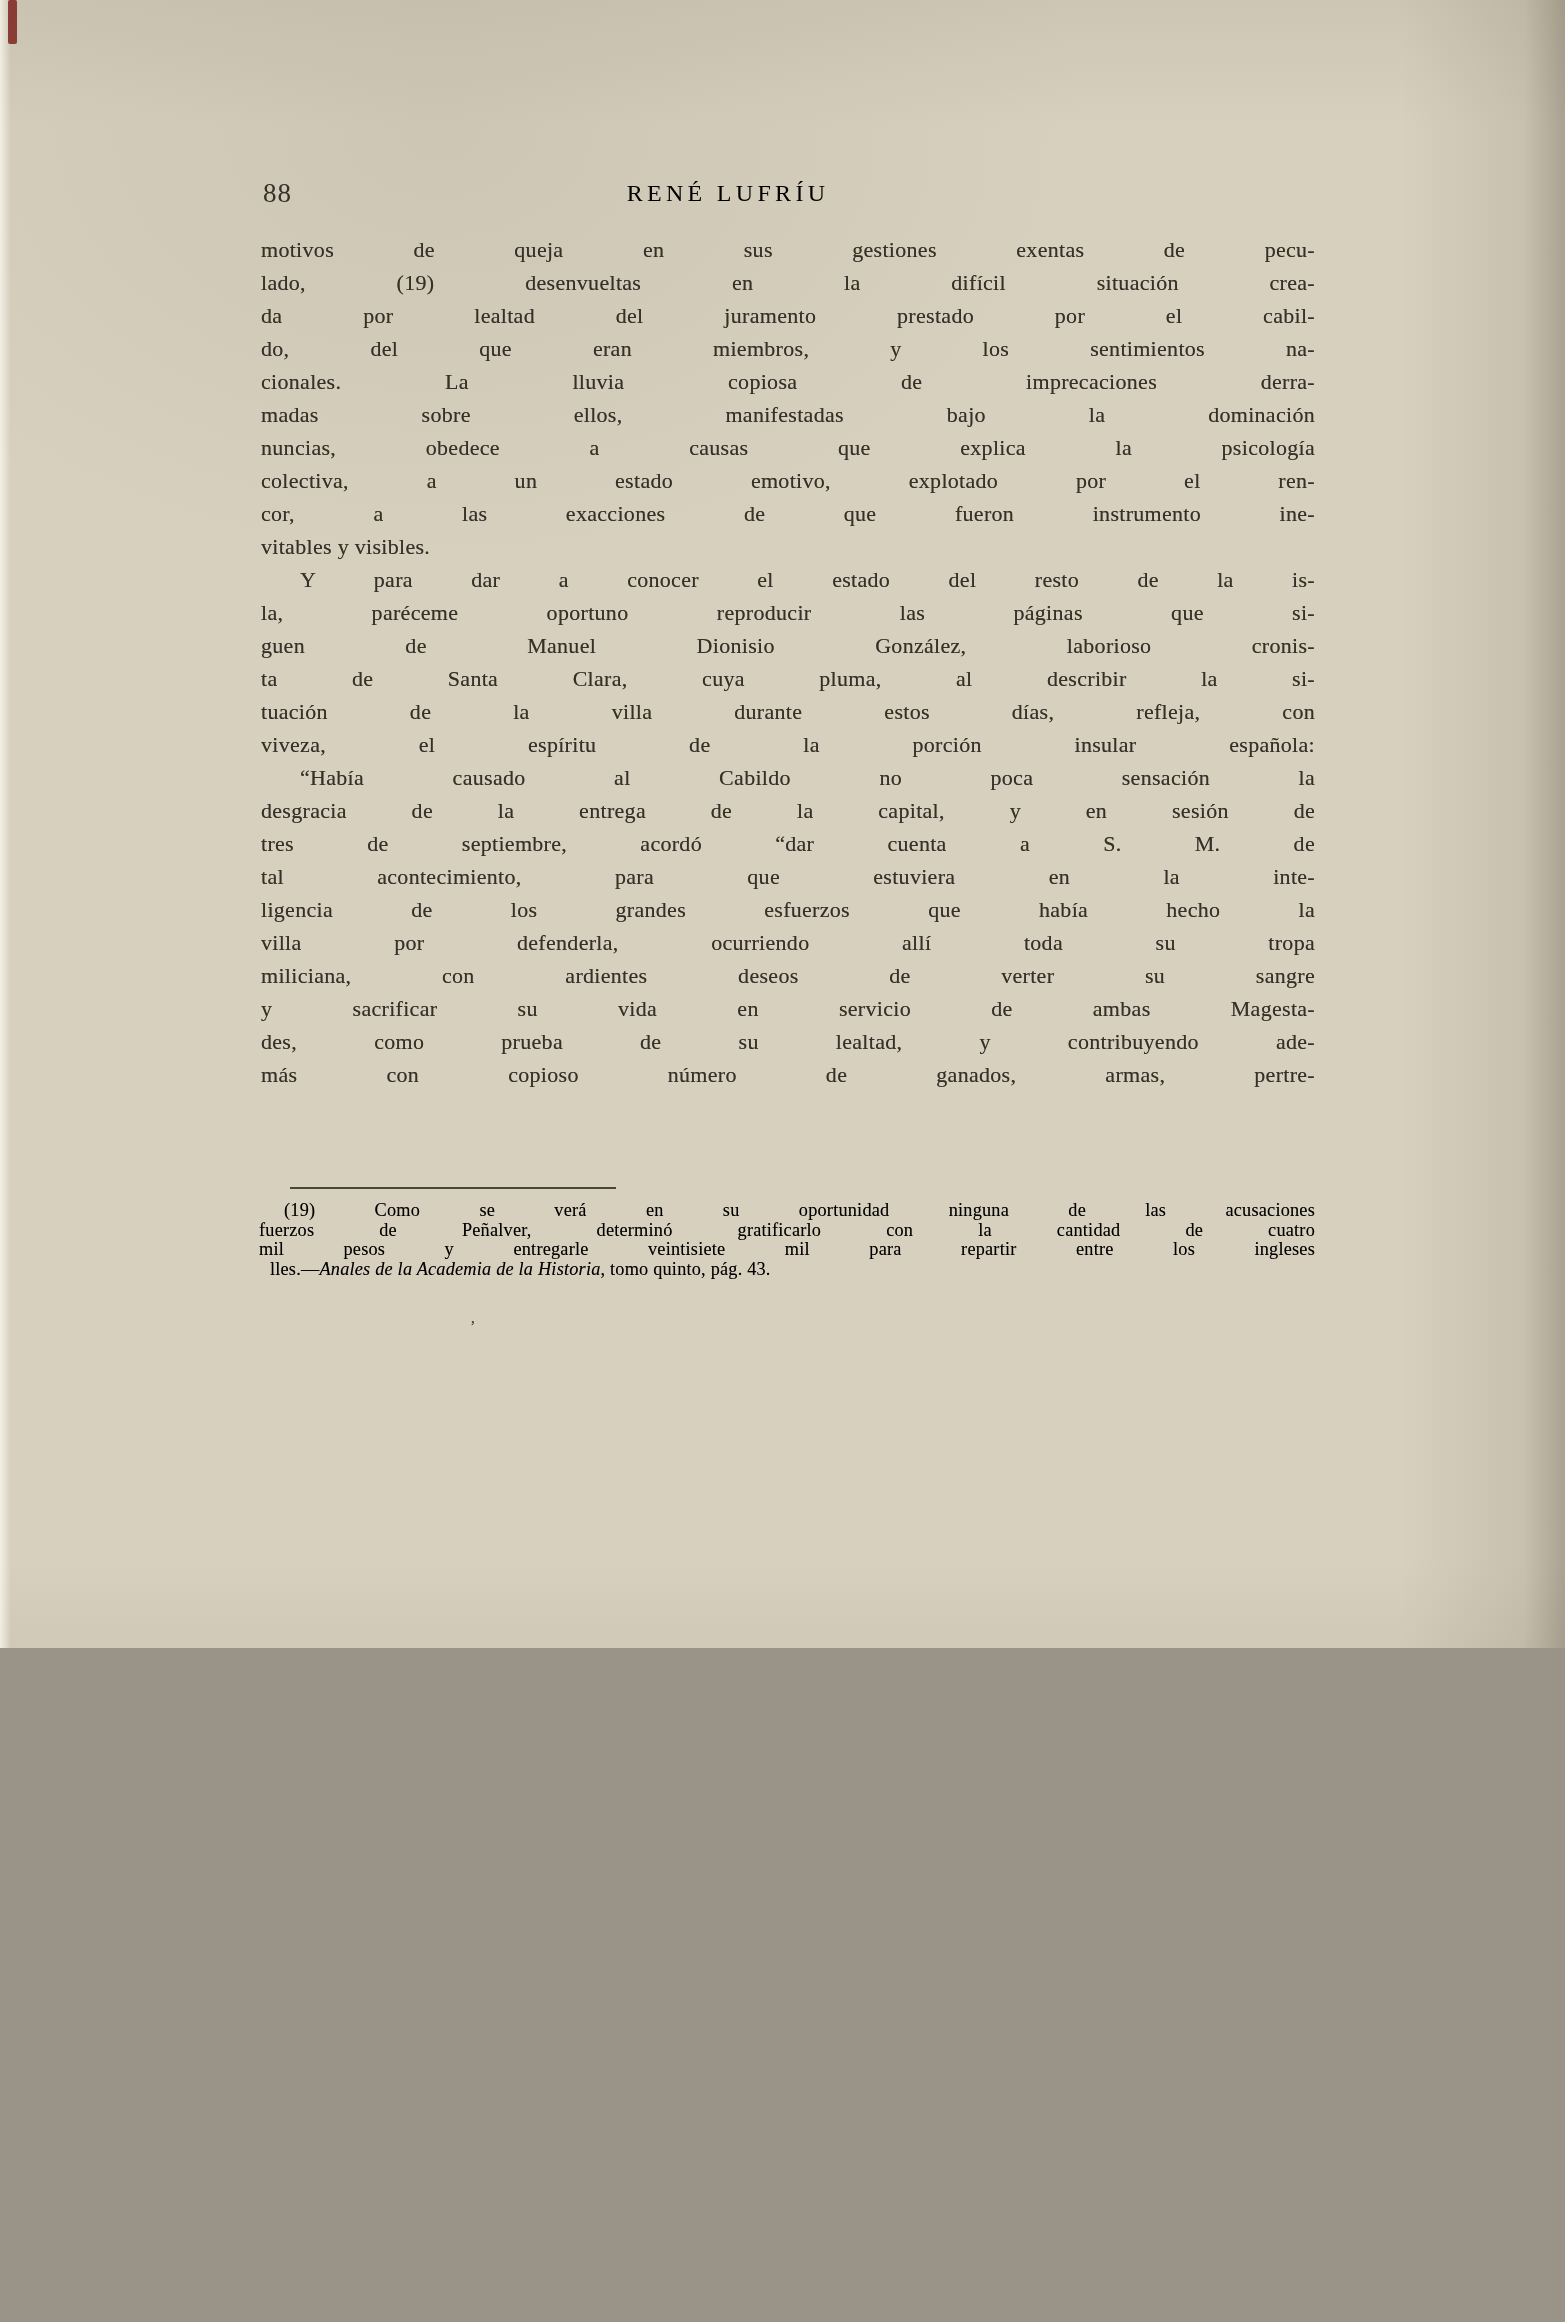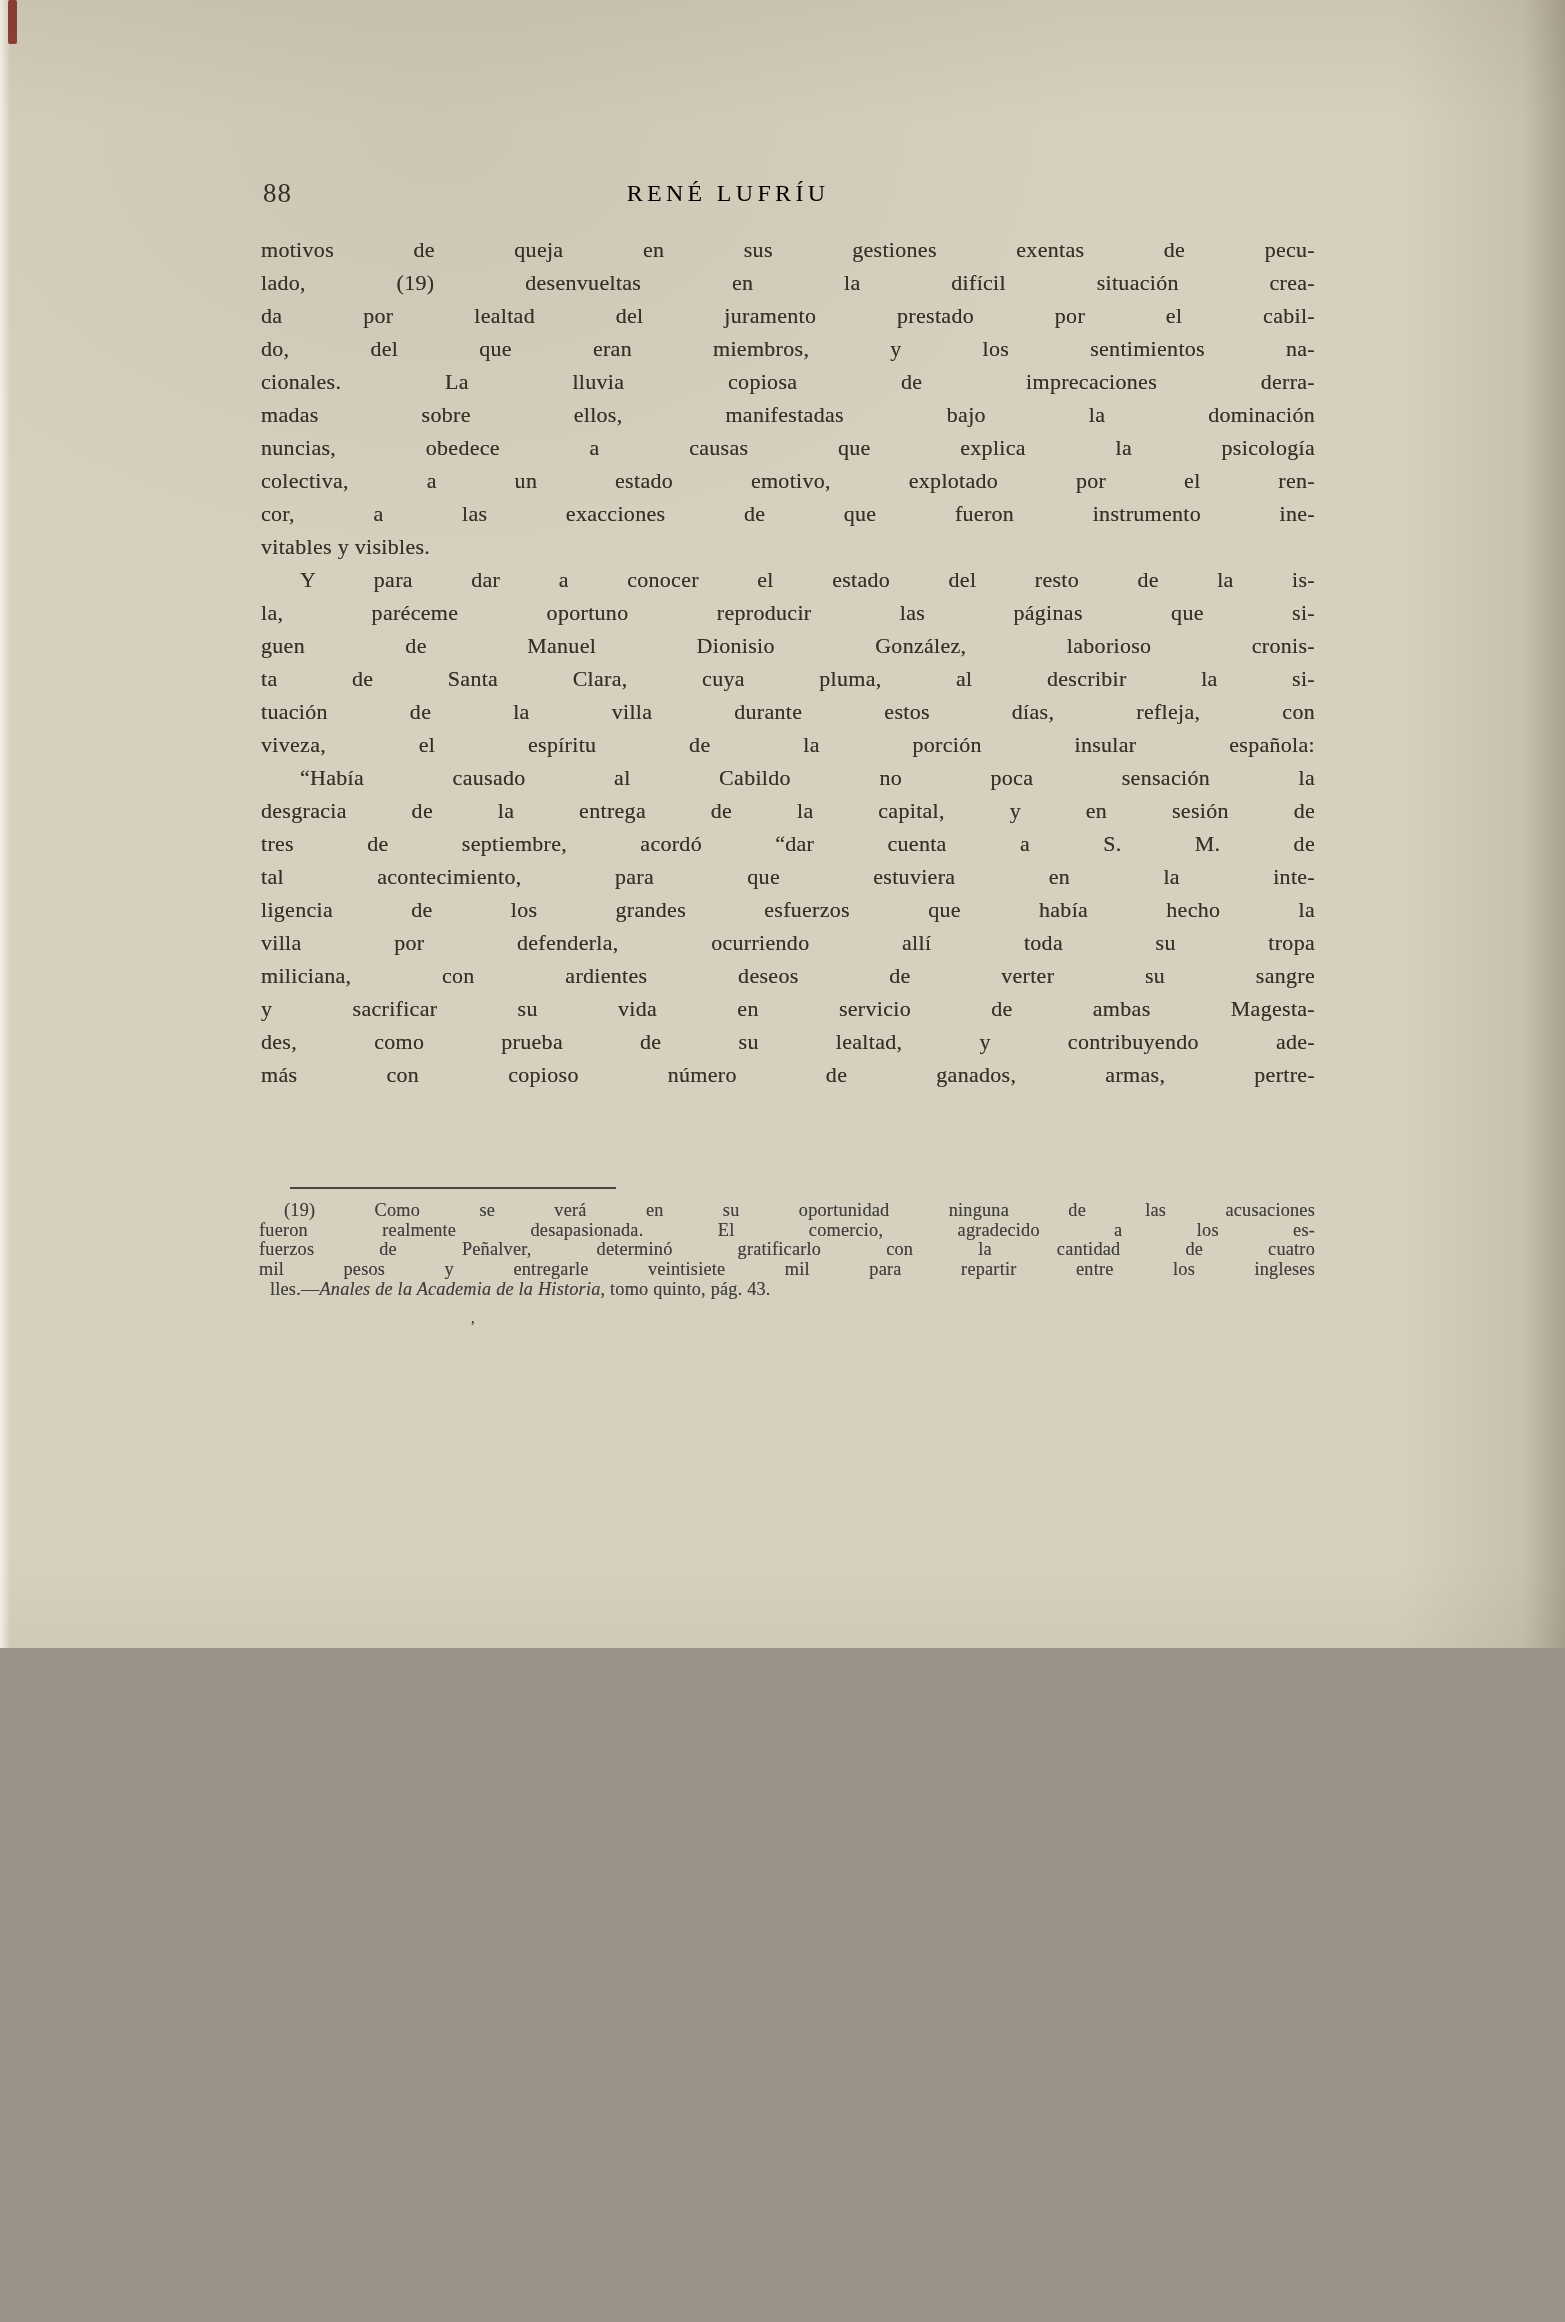--- a/index.html
+++ b/index.html
@@ -74,21 +74,21 @@
     left: 290px; top: 1187px;
     width: 326px; height: 1.9px;
     background: #4b463c;
   }
   .footnote {
     position: absolute;
     left: 259px; top: 1201px;
     width: 1056px;
     font-size: 18.3px;
     letter-spacing: 0.2px;
-    color: #404040;
+    color: #000000;
     text-shadow: 0 0 0.4px rgba(55,50,40,0.5);
   }
   .footnote .line {
     line-height: 19.7px;
     text-align: justify;
     text-align-last: justify;
   }
   .footnote .line.last { text-align-last: left; margin-left: 11px; }
   .footnote .line:first-child { text-indent: 25px; }
   .it { font-style: italic; }
@@ -143,21 +143,20 @@
         <div class="line">y sacrificar su vida en servicio de ambas Magesta-</div>
         <div class="line">des, como prueba de su lealtad, y contribuyendo ade-</div>
         <div class="line">más con copioso número de ganados, armas, pertre-</div>
       </div>
   </div>
 
   <div class="fnrule"></div>
 
   <div class="footnote">
       <div class="line"><span>(19) Como se verá en su oportunidad ninguna de las acusaciones</span></div>
-      <div class="line"><span>fueron realmente desapasionada. El comercio, agradecido a los es-</span></div>
       <div class="line"><span>fuerzos de Peñalver, determinó gratificarlo con la cantidad de cuatro</span></div>
       <div class="line"><span>mil pesos y entregarle veintisiete mil para repartir entre los ingleses</span></div>
       <div class="line last"><span>lles.—</span><span class="it">Anales de la Academia de la Historia</span><span>, tomo quinto, pág. 43.</span></div>
     </div>
 
   <span class="stray">’</span>
 
 </div>
 
 

